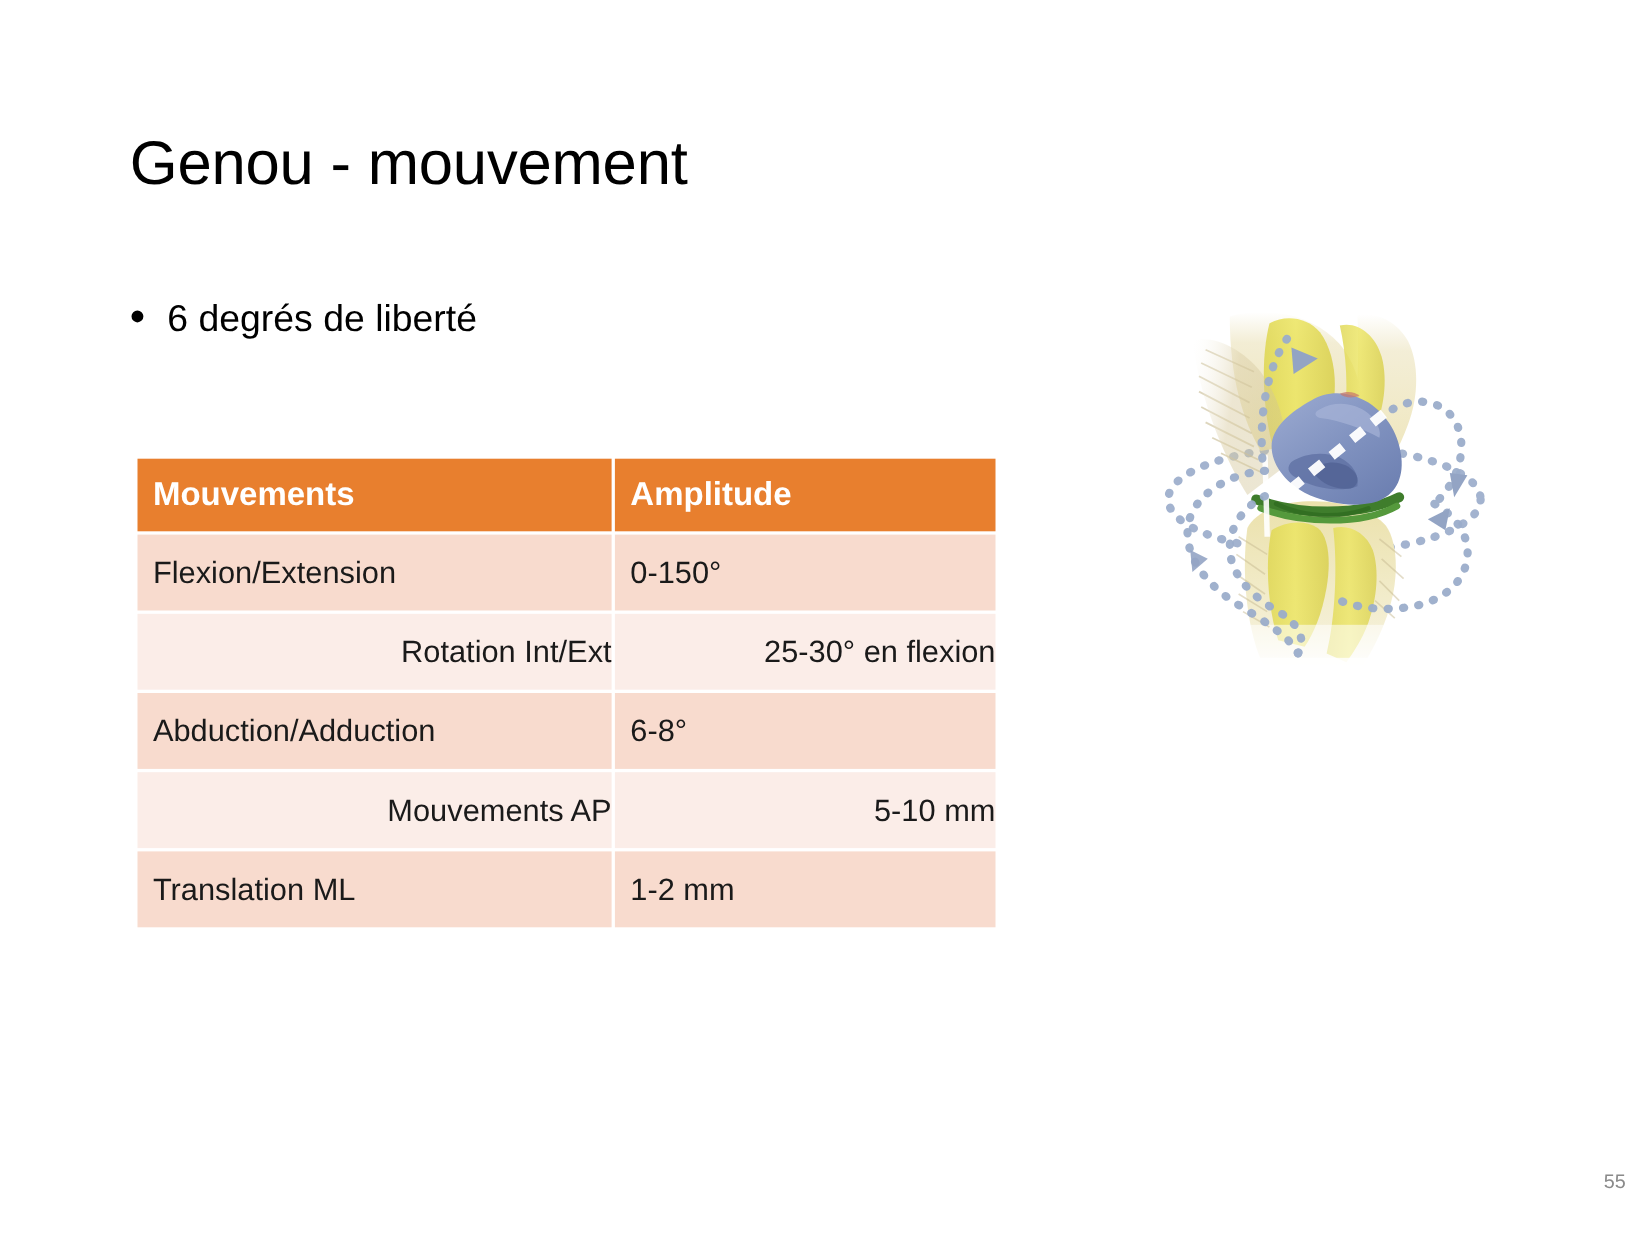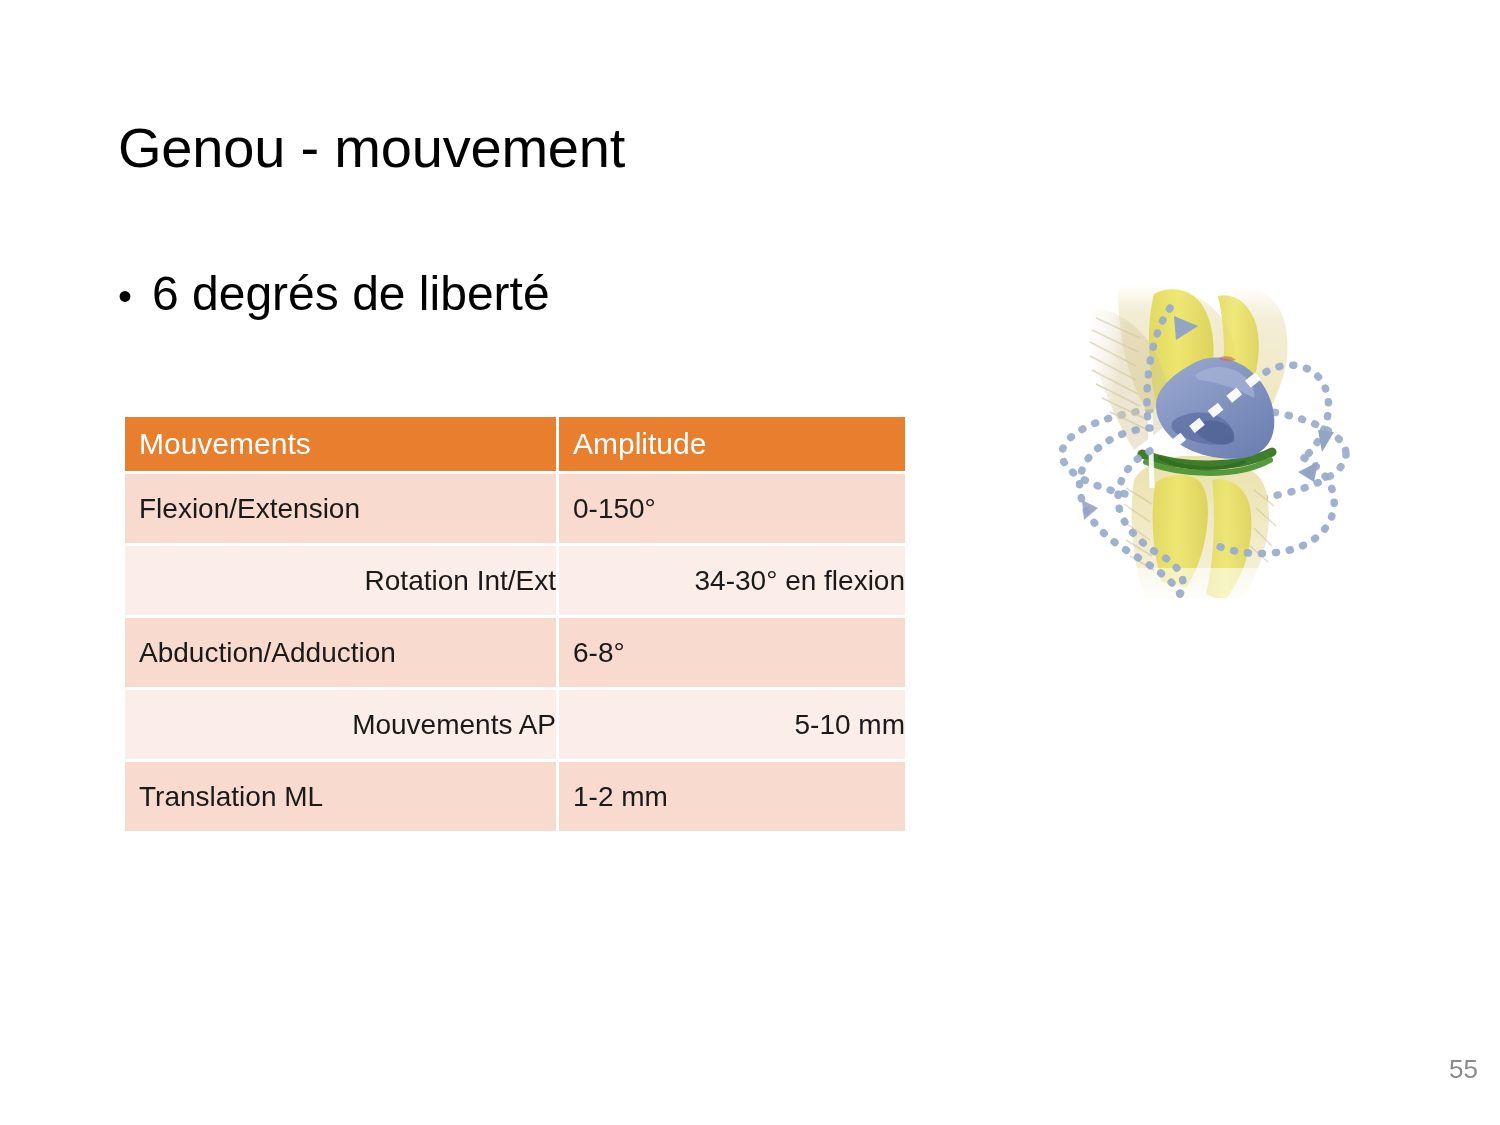--- a/index.html
+++ b/index.html
@@ -47,21 +47,21 @@
     color: #000000;
   }
   .bullet-mark {
     display: inline-block;
     width: 34px;
     font-size: 40px;
     line-height: 1;
     color: #000000;
   }
   .bullet-text {
-    font-size: 48px;
+    font-size: 34px;
     font-weight: 400;
     line-height: 1.1;
     color: #000000;
     white-space: nowrap;
   }
 
   
   .amp-table {
     position: absolute;
     left: 122px;
@@ -81,23 +81,23 @@
     vertical-align: middle;
     font-size: 28px;
     line-height: 1;
     height: 69px;
     box-sizing: border-box;
   }
 
   .amp-table thead th {
     background: #E87F2E;
     color: #ffffff;
-    font-weight: 400;
+    font-weight: 700;
     font-size: 30px;
-    height: 54px;
+    height: 66px;
   }
 
   .amp-table tbody tr.row-dark td {
     background: #F8DBCE;
     color: #1a1a1a;
     font-weight: 400;
   }
   .amp-table tbody tr.row-light td {
     background: #FBEDE8;
     color: #1a1a1a;
@@ -117,21 +117,21 @@
     display: block;
     width: 100%;
     height: 100%;
   }
 
   
   .page-number {
     position: absolute;
     right: 62px;
     bottom: 40px;
-    font-size: 26px;
+    font-size: 18px;
     color: #8a8a8a;
     font-weight: 400;
   }
 </style>
 </head>
 <body>
 
 <div class="slide">
 
   <h1 class="slide-title">Genou - mouvement</h1>
@@ -152,21 +152,21 @@
         <th>Amplitude</th>
       </tr>
     </thead>
     <tbody>
       <tr class="row-dark">
         <td>Flexion/Extension</td>
         <td>0-150°</td>
       </tr>
       <tr class="row-light">
         <td>Rotation Int/Ext</td>
-        <td>34-30° en flexion</td>
+        <td>25-30° en flexion</td>
       </tr>
       <tr class="row-dark">
         <td>Abduction/Adduction</td>
         <td>6-8°</td>
       </tr>
       <tr class="row-light">
         <td>Mouvements AP</td>
         <td>5-10 mm</td>
       </tr>
       <tr class="row-dark">

